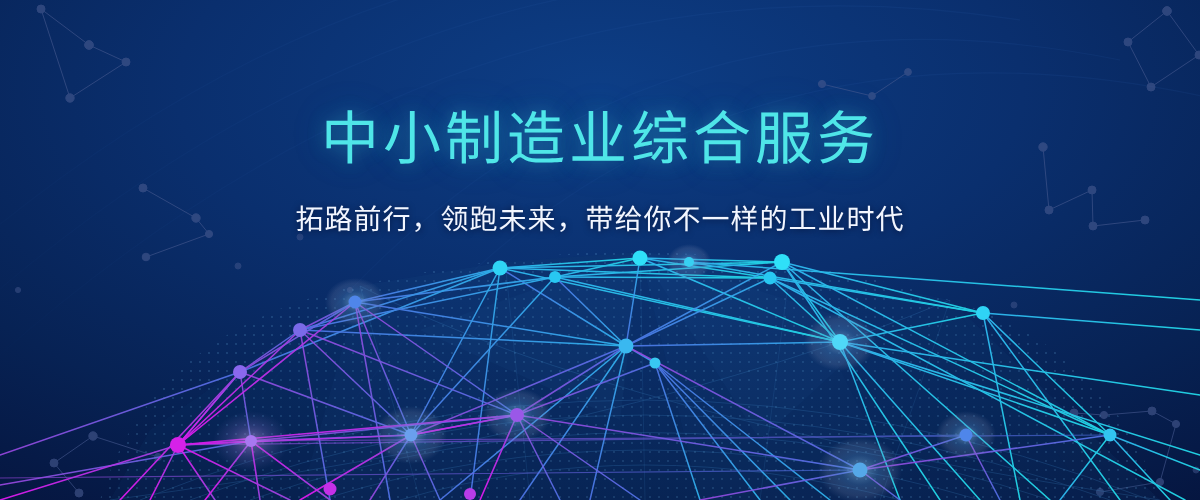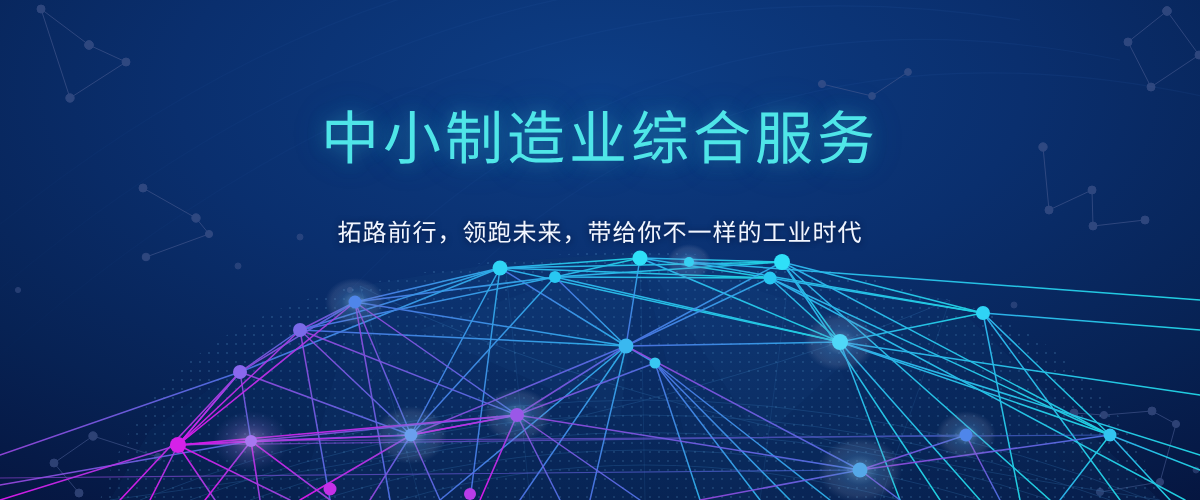--- a/index.html
+++ b/index.html
@@ -39,24 +39,24 @@
     font-family:"DejaVu Sans","Liberation Sans",sans-serif;
     font-size:58px;
     font-weight:300;
     line-height:1.08;
     letter-spacing:4px;
     color:#4fe6e8;
     text-shadow:0 0 18px rgba(60,220,230,0.35), 0 0 42px rgba(40,160,220,0.22);
     white-space:nowrap;
   }
   .subline{
-    margin:16px;
+    margin:0;
     position:absolute;left:0;right:0;top:197px;
     font-family:"DejaVu Sans","Liberation Sans",sans-serif;
-    font-size:24px;
+    font-size:28px;
     font-weight:400;
     letter-spacing:1px;
     color:#f2f6ff;
     text-shadow:0 1px 6px rgba(0,10,40,0.7);
     white-space:nowrap;
   }
 </style>
 </head>
 <body>
 

